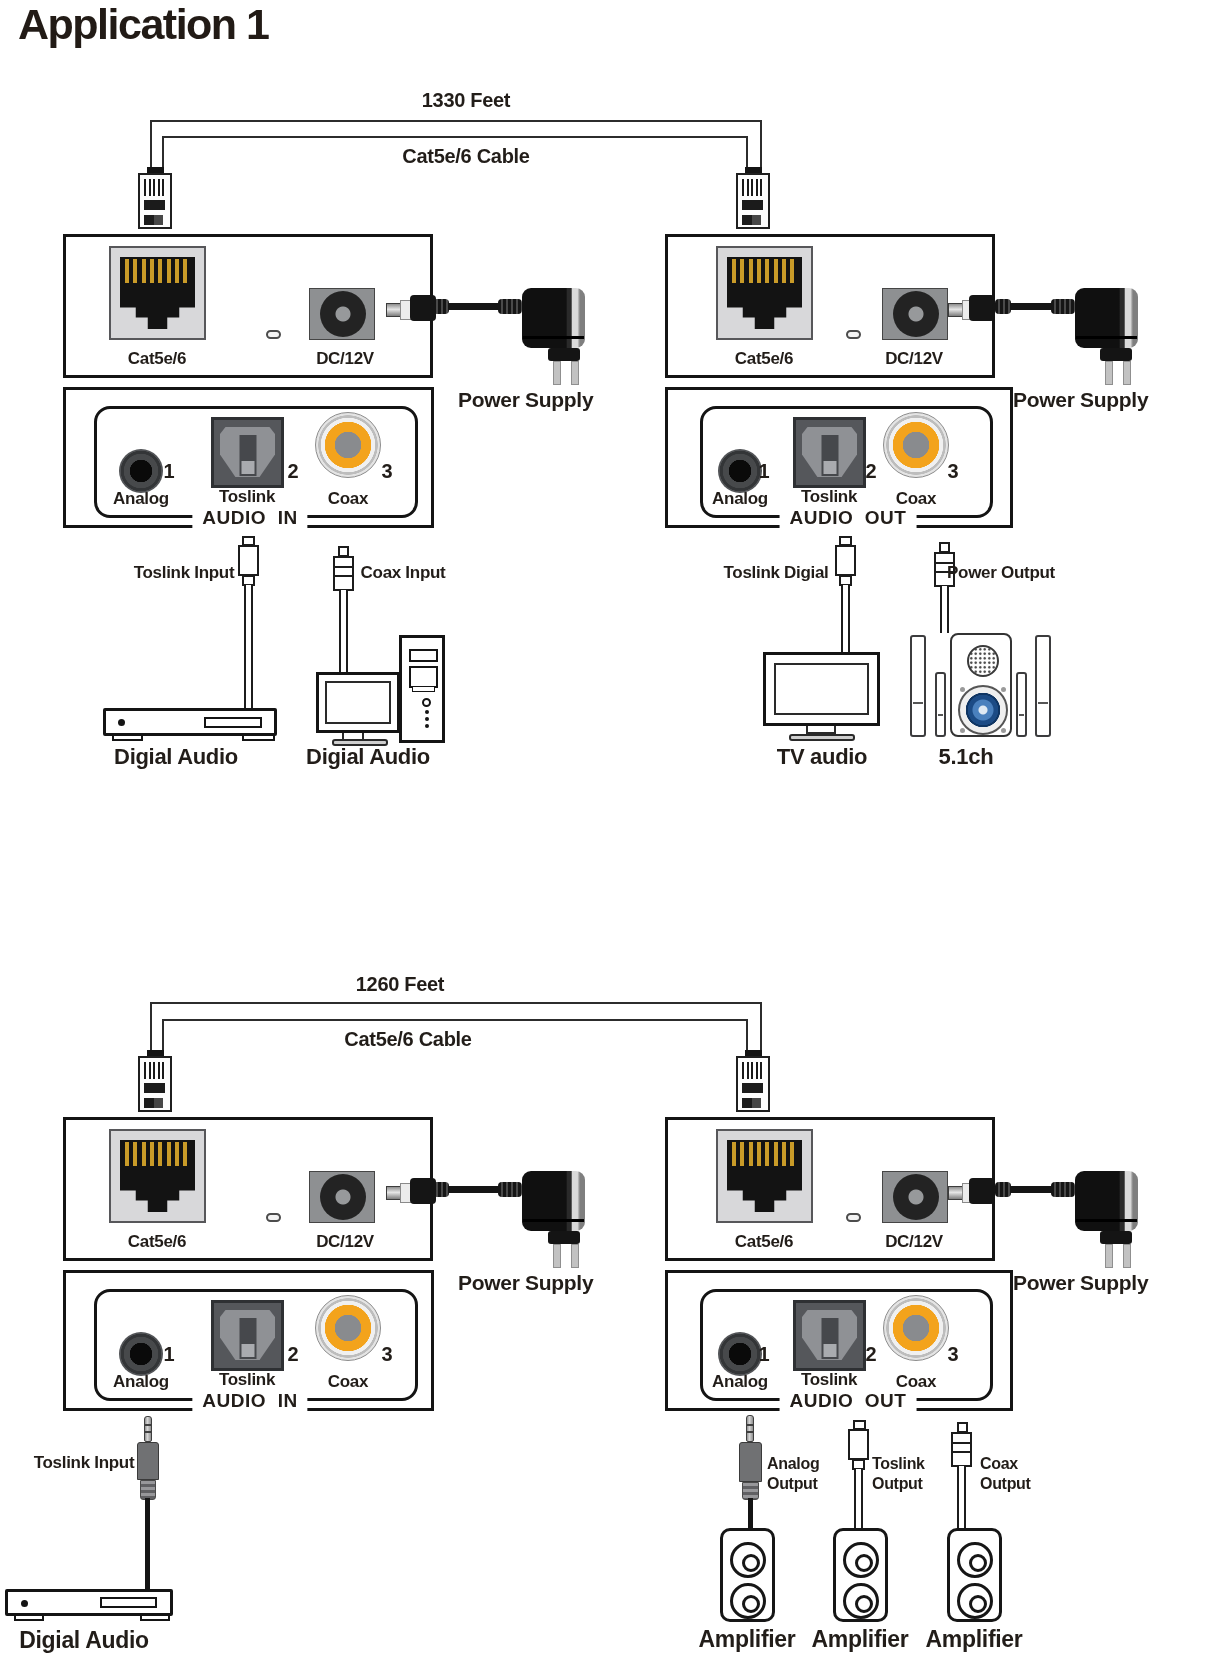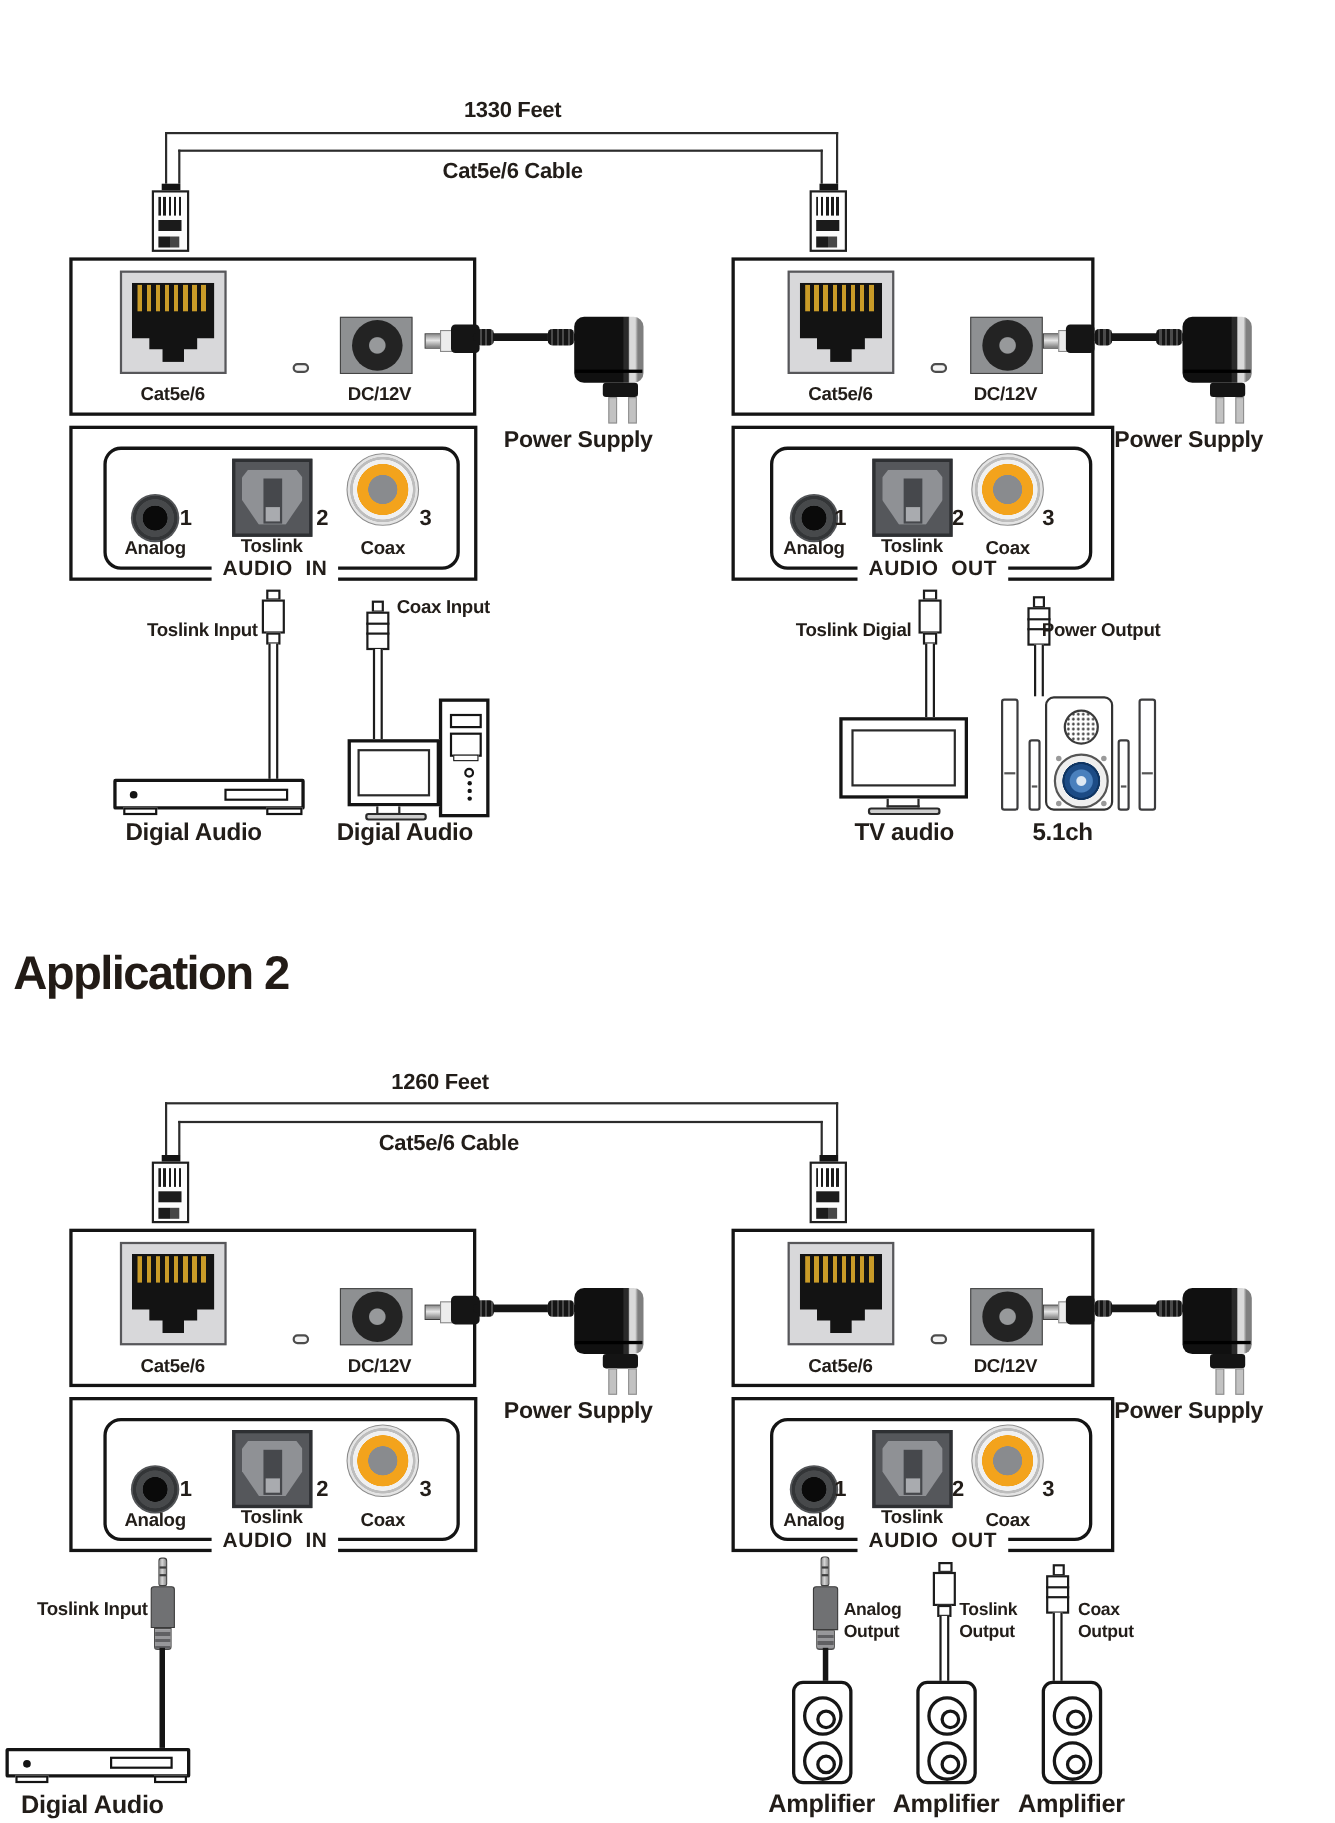--- a/index.html
+++ b/index.html
@@ -98,20 +98,21 @@
   .screw{position:absolute;width:5px;height:5px;border-radius:50%;background:#9a9a9a;}
   .amp{position:absolute;border:3px solid #161616;border-radius:10px;background:#fff;}
   .ringo{position:absolute;border-radius:50%;border:3px solid #161616;width:36px;height:36px;}
   .ringi{position:absolute;border-radius:50%;border:3px solid #161616;width:18px;height:18px;left:9px;top:9px;}
 </style>
 </head>
 <body>
 
 <div id="canvas">
 
+  <div class="lbl h1" style="left:18px;top:1px;">Application 1</div>
 
   <div class="brk" style="left:150px;top:120px;width:612px;height:47px;"></div>
   <div class="brk" style="left:162px;top:136px;width:586px;height:31px;"></div>
   <div class="lbl t20 c" style="left:466px;top:89px;">1330 Feet</div>
   <div class="lbl t20 c" style="left:466px;top:145px;">Cat5e/6 Cable</div>
 
   <div class="pcap" style="left:147px;top:167px;"></div>
   <div class="plug" style="left:138px;top:173px;">
     <div class="pins"></div>
     <div class="pbar1"></div>
@@ -214,21 +215,21 @@
   <div class="wt" style="left:242px;top:575px;width:13px;height:11px;"></div>
   <div class="vcable" style="left:244px;top:585px;height:123px;"></div>
   <div class="lbl t17 c" style="left:184px;top:564px;">Toslink Input</div>
 
   <div class="wt" style="left:338px;top:546px;width:11px;height:11px;"></div>
   <div class="wt" style="left:333px;top:556px;width:21px;height:35px;">
     <div class="rings" style="top:8px;"></div>
       <div class="rings" style="top:17px;"></div>
   </div>
   <div class="vcable" style="left:339px;top:590px;height:82px;"></div>
-  <div class="lbl t17 c" style="left:403px;top:543px;">Coax Input</div>
+  <div class="lbl t17 c" style="left:403px;top:564px;">Coax Input</div>
 
   <div class="deck" style="left:103px;top:708px;width:174px;height:28px;">
     <div class="deckled" style="left:12px;top:8px;width:7px;height:7px;"></div>
     <div class="deckslot" style="left:98px;top:6px;width:58px;height:11px;"></div>
   </div>
   <div class="foot" style="left:112px;top:734px;width:31px;height:7px;"></div>
   <div class="foot" style="left:242px;top:734px;width:33px;height:7px;"></div>
   <div class="lbl t22 c" style="left:176px;top:745px;">Digial Audio</div>
 
   <div class="tower" style="left:399px;top:635px;width:46px;height:108px;">
@@ -275,21 +276,20 @@
     <div class="woofer" style="left:6px;top:50px;width:50px;height:50px;"></div>
     <div class="screw" style="left:8px;top:52px;"></div>
     <div class="screw" style="left:49px;top:52px;"></div>
     <div class="screw" style="left:8px;top:93px;"></div>
     <div class="screw" style="left:49px;top:93px;"></div>
   </div>
   <div class="tsp" style="left:1016px;top:672px;width:11px;height:65px;"></div>
   <div class="tsp" style="left:1035px;top:635px;width:16px;height:102px;"></div>
   <div class="lbl t22 c" style="left:966px;top:745px;">5.1ch</div>
 
-  <div class="lbl h1" style="left:12px;top:862px;">Application 2</div>
 
   <div class="brk" style="left:150px;top:1002px;width:612px;height:48px;"></div>
   <div class="brk" style="left:162px;top:1019px;width:586px;height:31px;"></div>
   <div class="lbl t20 c" style="left:400px;top:973px;">1260 Feet</div>
   <div class="lbl t20 c" style="left:408px;top:1028px;">Cat5e/6 Cable</div>
 
   <div class="pcap" style="left:147px;top:1050px;"></div>
   <div class="plug" style="left:138px;top:1056px;">
     <div class="pins"></div>
       <div class="pbar1"></div>

